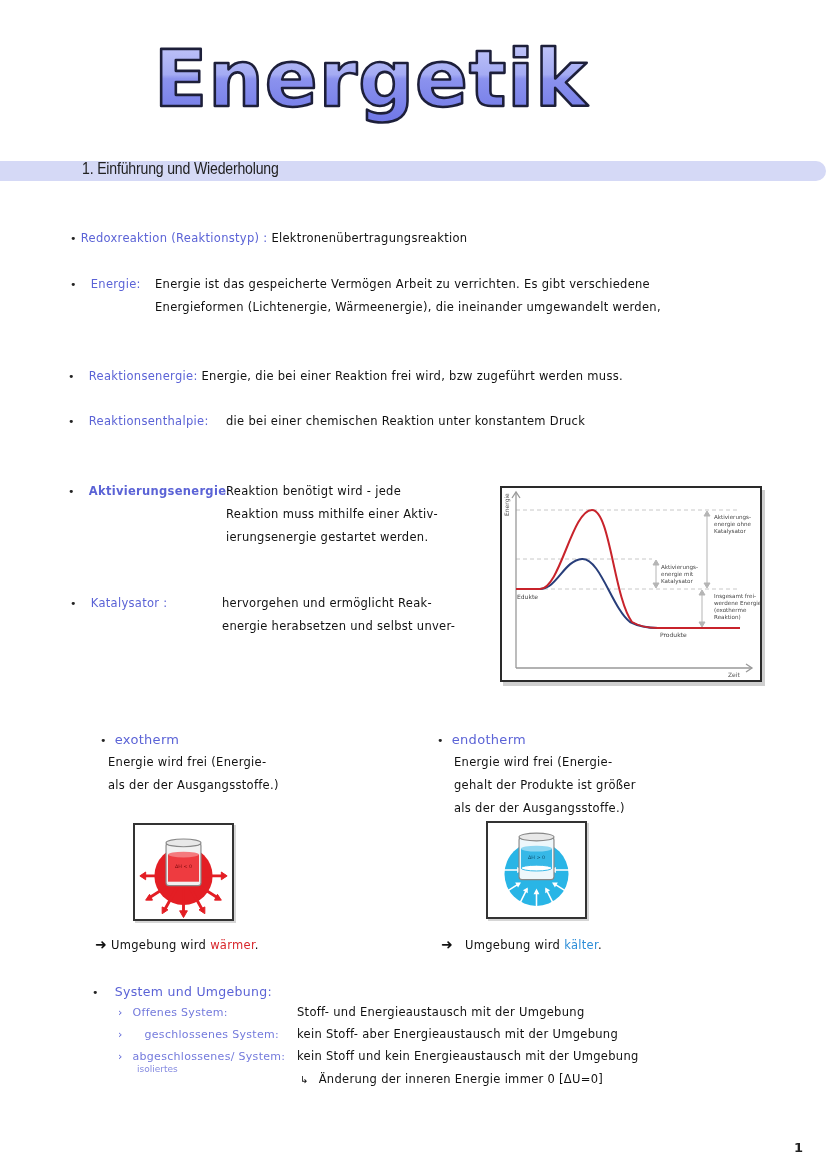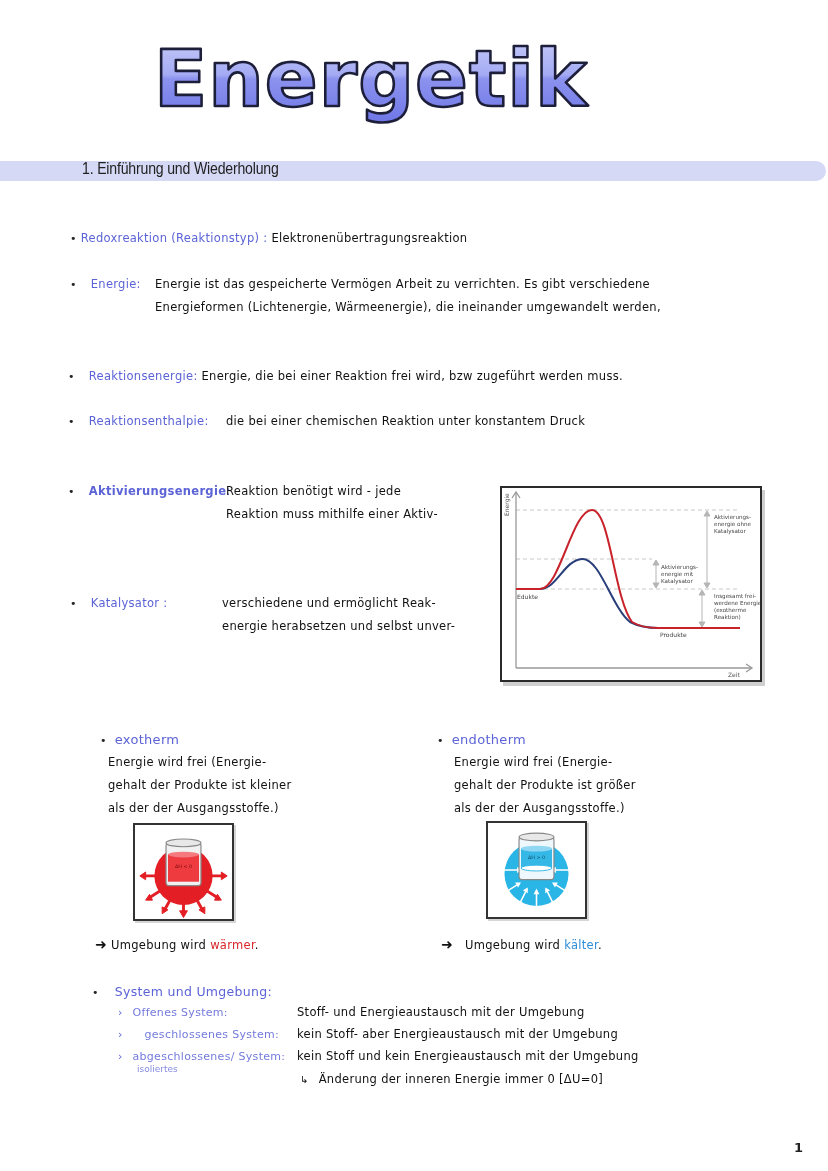--- a/index.html
+++ b/index.html
@@ -97,29 +97,30 @@
   <div>die bei einer chemischen Reaktion unter konstantem Druck</div>
 </div>
 
 <div class="abs hw" style="left:68px; top:480px;">
   <span class="bullet">•</span>
   <span class="term" style="margin-left:10px;font-weight:bold;">Aktivierungsenergie</span><span class="term">:</span>
 </div>
 <div class="abs hw" style="left:226px; top:480px; width:260px;">
   <div>Reaktion benötigt wird - jede</div>
   <div>Reaktion muss mithilfe einer Aktiv-</div>
+  <div>ierungsenergie gestartet werden.</div>
 </div>
 
 <div class="abs hw" style="left:70px; top:592px;">
   <span class="bullet">•</span>
   <span class="term" style="margin-left:10px;">Katalysator</span>
   <span class="term">:</span>
 </div>
 <div class="abs hw" style="left:222px; top:592px; width:270px;">
-  <div>verschiedene und ermöglicht Reak-</div>
+  <div>hervorgehen und ermöglicht Reak-</div>
   <div>energie herabsetzen und selbst unver-</div>
 </div>
 
 <div class="abs chart-box">
   <svg viewBox="0 0 258 192">
 
     <line x1="14" y1="22" x2="238" y2="22" stroke="#c8c8c8" stroke-width="1" stroke-dasharray="4,3"></line>
     <line x1="14" y1="71" x2="150" y2="71" stroke="#c8c8c8" stroke-width="1" stroke-dasharray="4,3"></line>
     <line x1="14" y1="101" x2="238" y2="101" stroke="#c8c8c8" stroke-width="1" stroke-dasharray="4,3"></line>
 
@@ -161,21 +162,20 @@
     </g>
   </svg>
 </div>
 
 <div class="abs hw" style="left:100px; top:728px;">
   <span class="bullet">•</span>
   <span class="term" style="margin-left:4px; font-size:13px;">exotherm</span>
 </div>
 <div class="abs hw" style="left:108px; top:751px; width:300px;">
   <div>Energie wird frei (Energie-</div>
-  <div>gehalt der Produkte ist kleiner</div>
   <div>als der der Ausgangsstoffe.)</div>
 </div>
 <div class="abs beaker-box" style="left:133px; top:823px;">
   <svg viewBox="0 0 100 96">
     <g fill="#e31e24" stroke="#e31e24">
       <circle cx="50" cy="52" r="30" stroke="none"></circle>
       <g stroke-width="3" stroke-linecap="round">
         <line x1="50" y1="52" x2="8" y2="52"></line>
           <line x1="50" y1="52" x2="92" y2="52"></line>
         <line x1="50" y1="52" x2="14" y2="75"></line>

